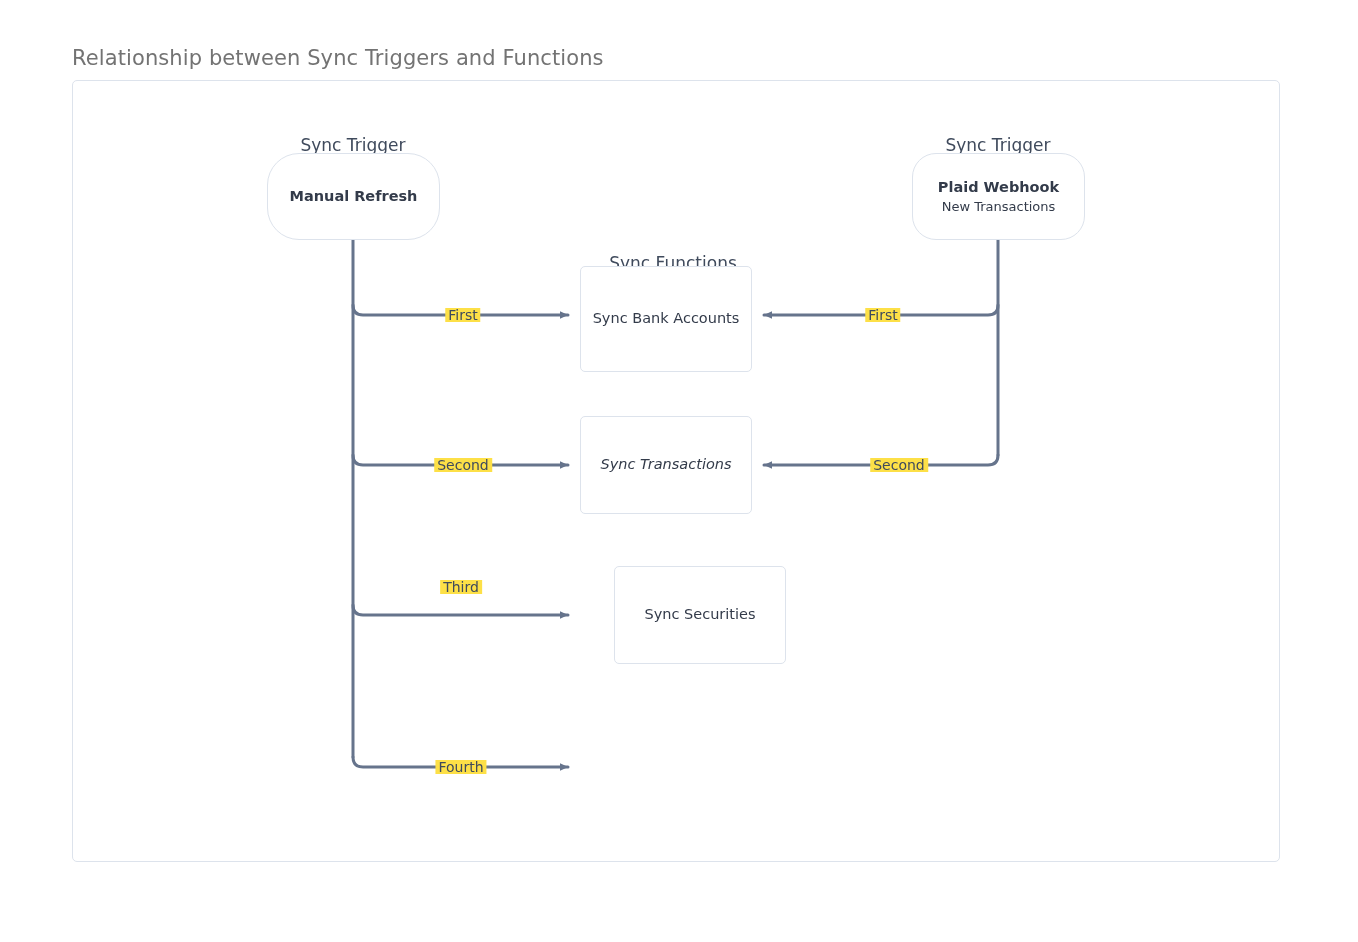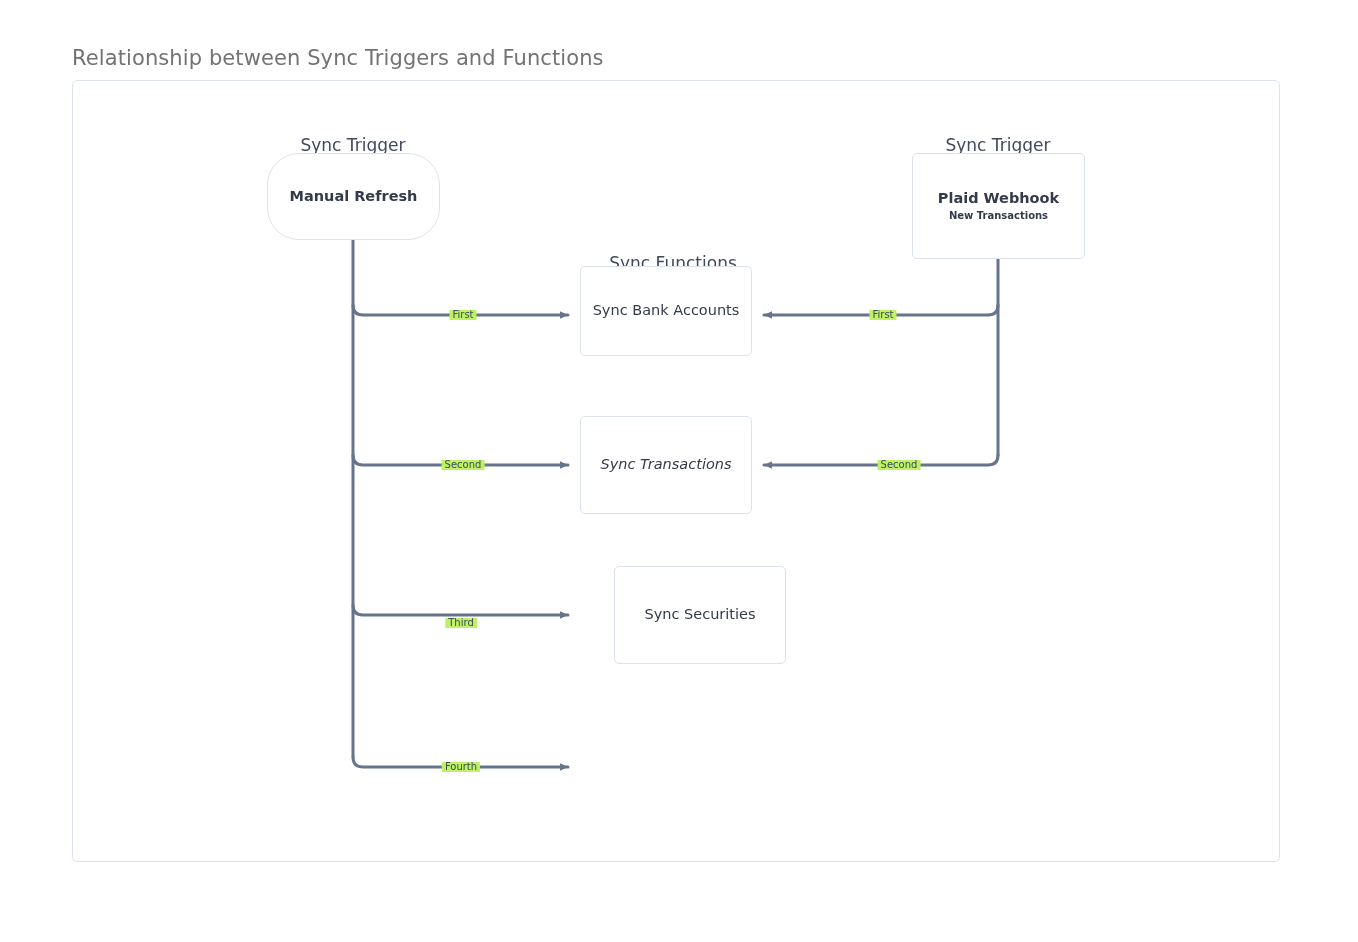--- a/index.html
+++ b/index.html
@@ -61,38 +61,38 @@
   }
   .node-title {
     font-size: 14.5px;
     color: #333b4a;
     line-height: 1.45;
   }
   .node-title.bold {
     font-weight: 700;
   }
   .node-sub {
-    font-size: 10px;
+    font-size: 13px;
     color: #333b4a;
     line-height: 1.45;
-    font-weight: 700;
+    font-weight: 400;
   }
   .group-label {
     position: absolute;
     font-size: 17px;
     color: #3f4a5c;
     white-space: nowrap;
     text-align: center;
     transform: translateX(-50%);
   }
   .edge-label {
     position: absolute;
-    font-size: 10px;
+    font-size: 14px;
     color: #3f4a5c;
-    background: #bef264;
+    background: #fde047;
     padding: 0 3px;
     white-space: nowrap;
     transform: translate(-50%, -50%);
     line-height: 1;
   }
 </style>
 </head>
 <body>
 
 <div id="page">
@@ -132,39 +132,39 @@
   </svg>
 
   <div class="group-label" style="left:353px; top:135px;">Sync Trigger</div>
   <div class="group-label" style="left:998px; top:135px;">Sync Trigger</div>
   <div class="group-label" style="left:673px; top:253px;">Sync Functions</div>
 
   <div class="node" style="left:267px; top:153px; width:173px; height:87px;border-radius:32px;">
     <div class="node-title bold">Manual Refresh</div>
   </div>
 
-  <div class="node" style="left:912px; top:153px; width:173px; height:106px;">
+  <div class="node" style="left:912px; top:153px; width:173px; height:87px;border-radius:24px;">
     <div class="node-title bold">Plaid Webhook</div>
     <div class="node-sub">New Transactions</div>
   </div>
 
-  <div class="node" style="left:580px; top:266px; width:172px; height:90px;">
+  <div class="node" style="left:580px; top:266px; width:172px; height:106px;">
     <div class="node-title">Sync Bank Accounts</div>
   </div>
 
   <div class="node" style="left:580px; top:416px; width:172px; height:98px;font-style:italic;">
     <div class="node-title">Sync Transactions</div>
   </div>
 
   <div class="node" style="left:580px; top:566px; width:172px; height:98px;margin-left:34px;">
     <div class="node-title">Sync Securities</div>
   </div>
 
 
   <div class="edge-label" style="left:463px; top:315px;">First</div>
   <div class="edge-label" style="left:463px; top:465px;">Second</div>
-  <div class="edge-label" style="left:461px; top:623px;">Third</div>
+  <div class="edge-label" style="left:461px; top:587px;">Third</div>
   <div class="edge-label" style="left:461px; top:767px;text-align:right;">Fourth</div>
 
   <div class="edge-label" style="left:883px; top:315px;">First</div>
   <div class="edge-label" style="left:899px; top:465px;">Second</div>
 
 </div>
 
 </body></html>

